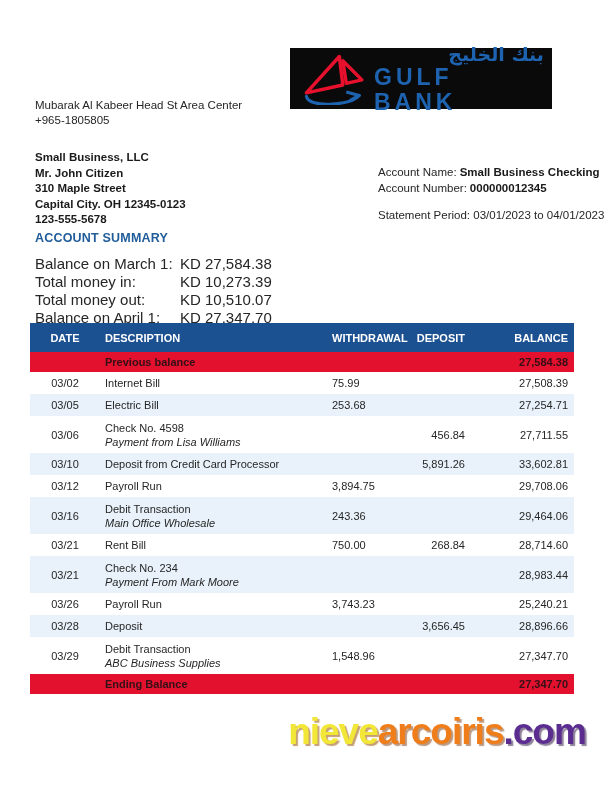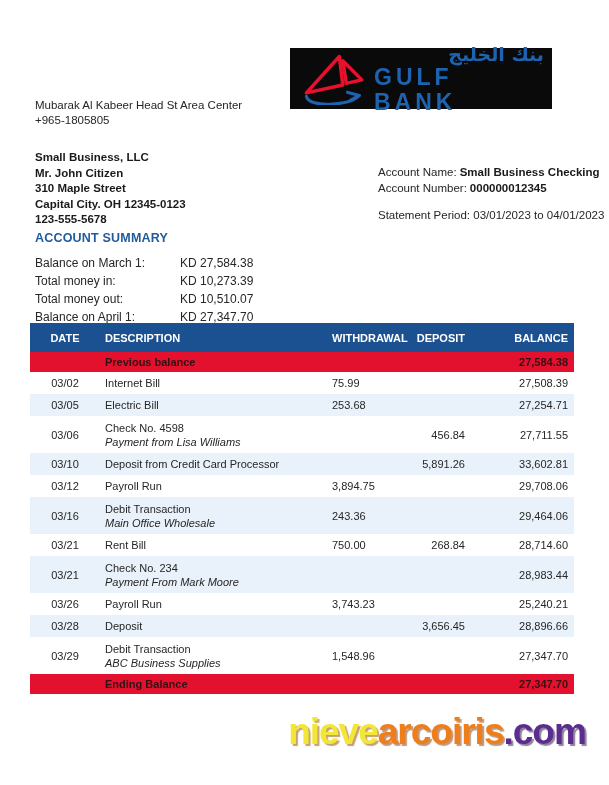--- a/index.html
+++ b/index.html
@@ -20,21 +20,21 @@
   .bank-address { position:absolute; left:35px; top:98px; font-size:11.5px; line-height:15px; }
   .customer     { position:absolute; left:35px; top:150px; font-size:11.5px; line-height:15.5px; font-weight:bold; color:#1a1a1a; }
   .acct-block   { position:absolute; left:378px; top:157px; font-size:11.5px; line-height:16px;margin-top:7px; }
   .acct-block .lbl { margin-right:3px; }
   .acct-block b { color:#1a1a1a; }
   .acct-period  { margin-top:11px; }
 
   
   .summary-title { position:absolute; left:35px; top:231px; font-size:12.5px; font-weight:bold;
                    color:#1f5c99; letter-spacing:.2px; }
-  .summary { position:absolute; left:35px; top:254px; font-size:12px; }
+  .summary { position:absolute; left:35px; top:254px; font-size:15px; }
   .summary .srow { display:flex; height:18px; align-items:center; }
   .summary .slabel { width:145px; }
   .summary .svalue { }
 
   
   table.txns { position:absolute; left:30px; top:323px; width:544px; border-collapse:collapse;
                table-layout:fixed; font-size:11px; }
   table.txns col.c-date{width:70px;} table.txns col.c-desc{width:225px;}
   table.txns col.c-wd{width:75px;}  table.txns col.c-dep{width:65px;}
   table.txns col.c-bal{width:109px;}

